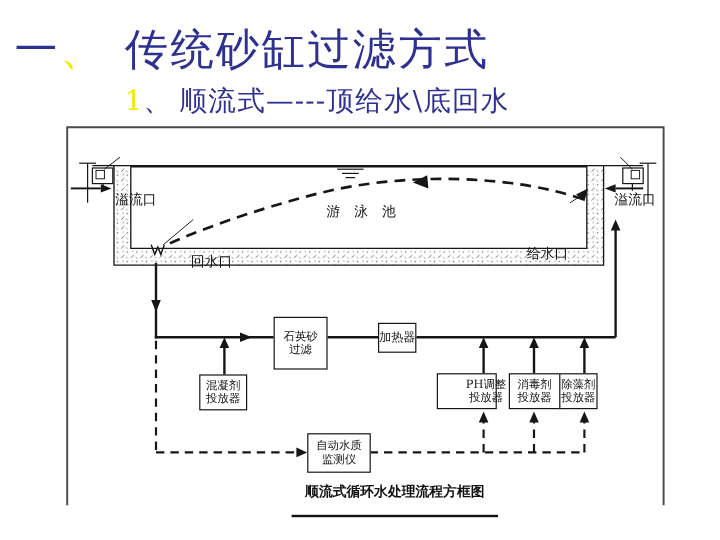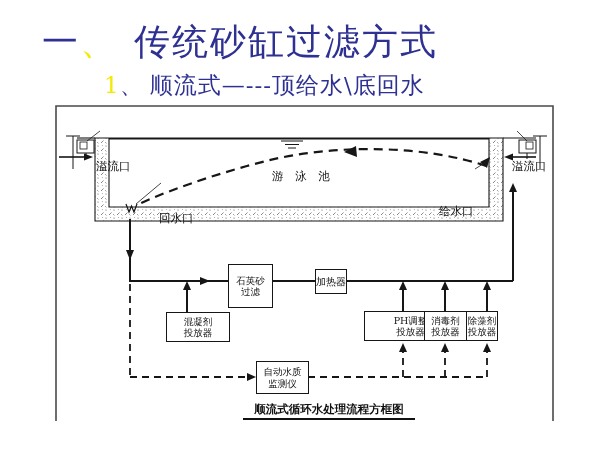--- a/index.html
+++ b/index.html
@@ -1,36 +1,36 @@
 <!DOCTYPE html>
 <html><head>
 <meta charset="utf-8">
 <style>
   html,body{margin:0;padding:0;background:#fff;}
   .slide{position:relative;width:600px;height:450px;background:#ffffff;overflow:hidden;
          font-family:"DejaVu Serif","Liberation Serif",serif;color:#161616;}
-  .title{position:absolute;left:42px;top:20px;font-size:36px;line-height:44px;
+  .title{position:absolute;left:12px;top:20px;font-size:36px;line-height:44px;
          color:#2e3192;white-space:nowrap;letter-spacing:2px;}
   .title .comma{color:#f2ea00;}
   .title .maintext{margin-left:16px;}
   .subtitle{position:absolute;left:104px;top:70px;font-size:23px;line-height:30px;
             color:#2e3192;white-space:nowrap;letter-spacing:1px;}
   .subtitle .num{color:#f2ea00;}
   .subtitle .subtext{margin-left:6px;}
   svg.diag{position:absolute;left:0;top:0;width:600px;height:450px;}
   .dbox{position:absolute;background:#fff;border:1.2px solid #161616;box-sizing:border-box;
         display:flex;flex-direction:column;align-items:center;justify-content:center;
         font-size:9.5px;line-height:11.5px;text-align:center;color:#111;white-space:nowrap;}
   .plabel{position:absolute;font-size:11.5px;line-height:13px;color:#111;white-space:nowrap;
           text-underline-offset:2px;margin-top:43px;}
   .poolname{position:absolute;left:272px;top:169px;font-size:11.5px;letter-spacing:4px;
             color:#111;white-space:nowrap;}
   .caption{position:absolute;left:243px;top:402px;width:172px;text-align:center;
            font-size:11.5px;font-weight:bold;color:#111;border-bottom:2px solid #111;
-           padding-bottom:1px;white-space:nowrap;}
+           padding-bottom:12px;white-space:nowrap;}
 </style>
 </head>
 <body>
 
 <div class="slide">
 
   <div class="title">
     <span>一</span><span class="comma">、</span><span class="maintext">传统砂缸过滤方式</span>
   </div>
 
@@ -140,25 +140,25 @@
   <div class="plabel" style="left:439px;top:162px;">给水口</div>
   <div class="poolname">游 泳 池</div>
 
   <div class="dbox" style="left:228px;top:264px;width:45px;height:44px;">
     <span>石英砂</span>
     <span>过滤</span>
   </div>
   <div class="dbox" style="left:315px;top:269px;width:32px;height:25px;font-size:10px;">
     <span>加热器</span>
   </div>
-  <div class="dbox" style="left:166px;top:312px;width:64px;height:30px;">
+  <div class="dbox" style="left:166px;top:312px;width:40px;height:30px;">
     <span>混凝剂</span>
     <span>投放器</span>
   </div>
-  <div class="dbox" style="left:364px;top:311px;width:61px;height:30px;padding-left:32px;">
+  <div class="dbox" style="left:364px;top:311px;width:50px;height:30px;padding-left:32px;">
     <span>PH调整</span>
     <span>投放器</span>
   </div>
   <div class="dbox" style="left:424px;top:311px;width:43px;height:30px;">
     <span>消毒剂</span>
     <span>投放器</span>
   </div>
   <div class="dbox" style="left:466px;top:311px;width:32px;height:30px;justify-content:center;">
     <span>除藻剂</span>
     <span>投放器</span>

